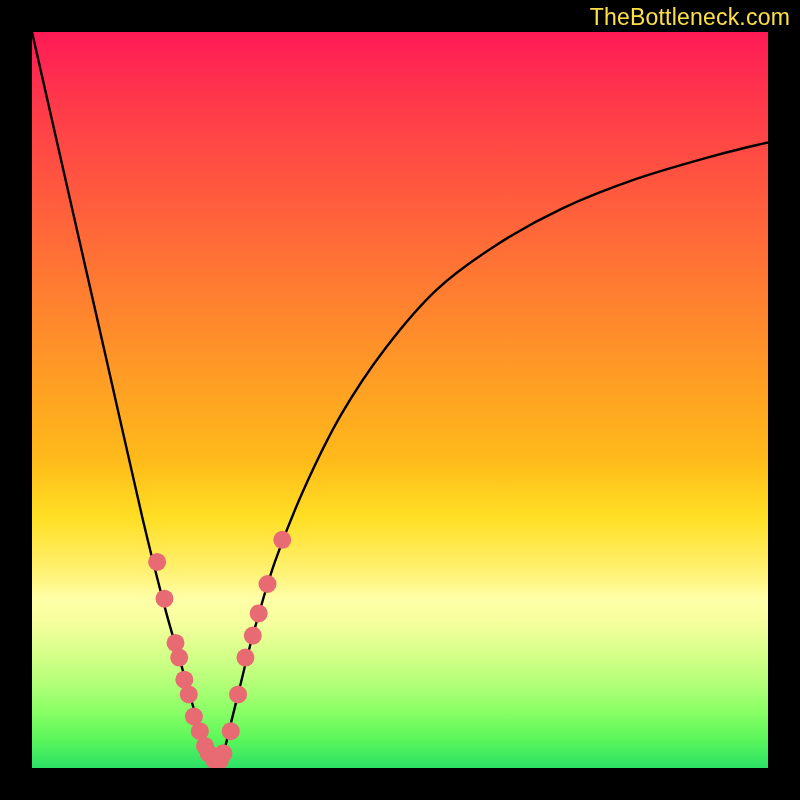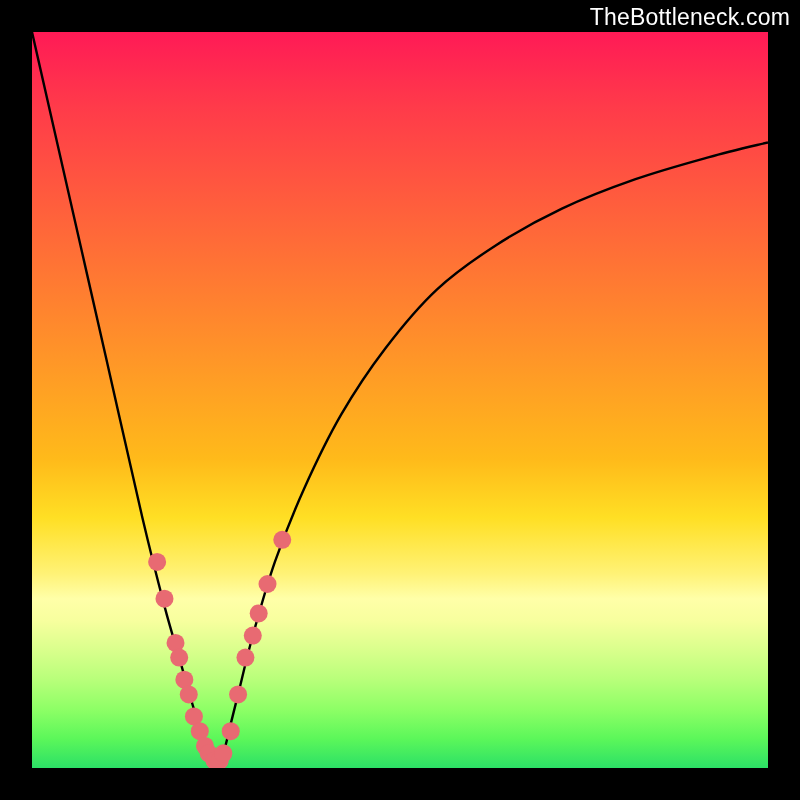--- a/index.html
+++ b/index.html
@@ -48,21 +48,21 @@
     position: absolute;
     top: 0;
     left: 0;
     width: 736px;
     height: 736px;
   }
   .watermark {
     position: absolute;
     top: 4px;
     right: 10px;
-    color: #ffffff;
+    color: #fde047;
     font-size: 23px;
     font-weight: 400;
     letter-spacing: 0.2px;
     user-select: none;
   }
 </style>
 </head>
 <body>
 
 <div class="frame">

